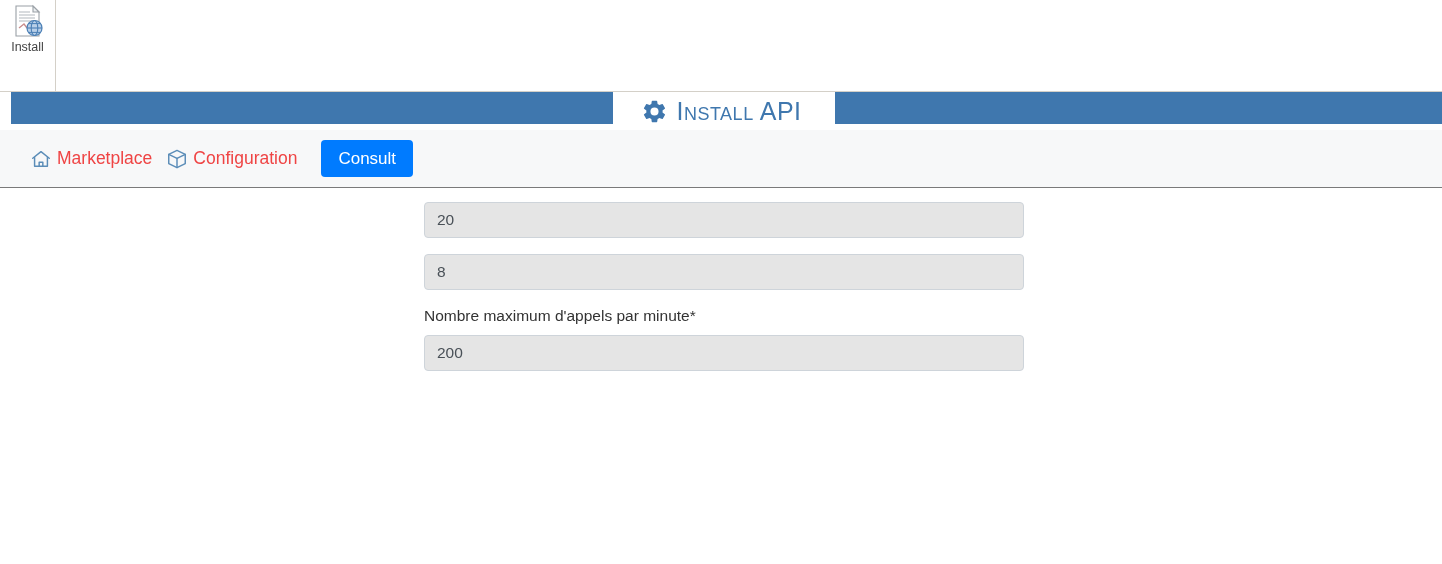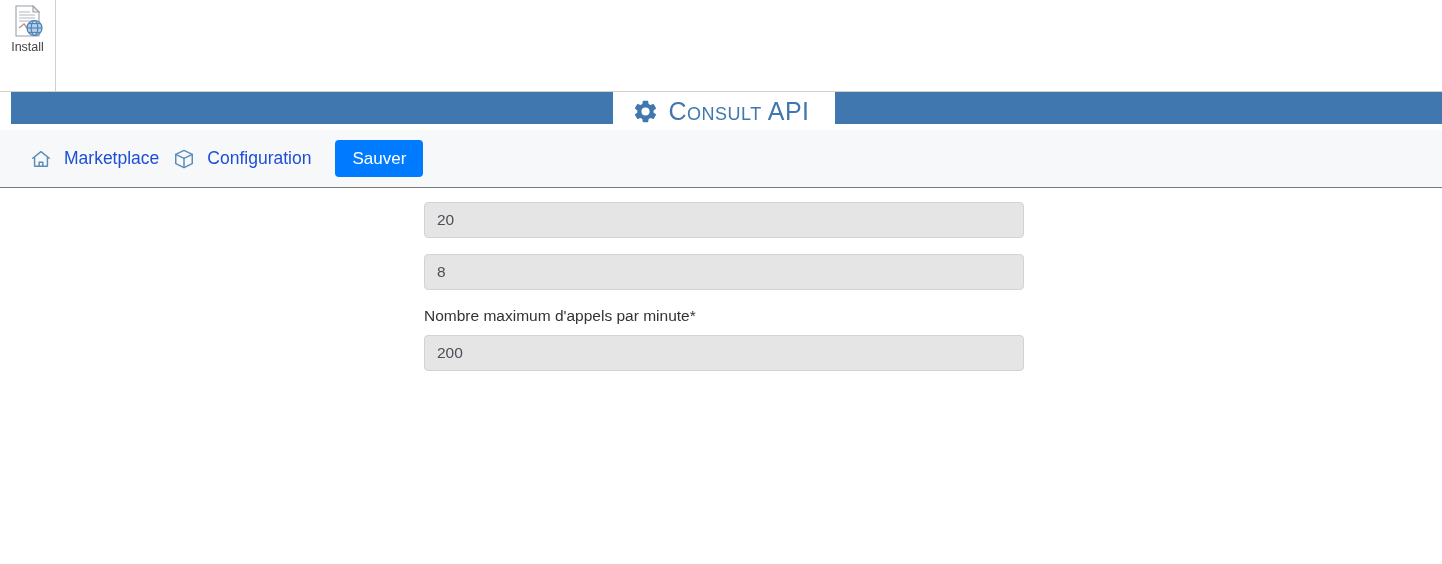--- a/index.html
+++ b/index.html
@@ -109,23 +109,23 @@
     border-bottom: 1px solid #7a7a7a;
     display: flex;
     align-items: center;
     padding-left: 30px;
     gap: 14px;
     box-sizing: border-box;
   }
   .nav-link {
     display: flex;
     align-items: flex-start;
-    gap: 12px;
+    gap: 5px;
     font-size: 17.5px;
-    color: #1d4ed8;
+    color: #ef4444;
     cursor: pointer;
     text-decoration: none;
   }
   .nav-icon { width: 22px; height: 22px; display: block; }
   .btn-save {
     background: #007bff;
     color: #ffffff;
     font-size: 17px;
     border: none;
     border-radius: 4px;
@@ -202,21 +202,21 @@
 
 <div class="banner">
   <div class="banner-bar bar-left"></div>
   <div class="banner-bar bar-right"></div>
   <div class="banner-title">
     <span>
       <svg class="icon-gear" viewBox="0 0 24 24">
         <path fill="#3f77ae" d="M19.14 12.94a7.07 7.07 0 0 0 0-1.88l2.03-1.58a.5.5 0 0 0 .12-.64l-1.92-3.32a.5.5 0 0 0-.6-.22l-2.39.96a7.1 7.1 0 0 0-1.63-.94l-.36-2.54a.5.5 0 0 0-.5-.42h-3.84a.5.5 0 0 0-.5.42l-.36 2.54c-.58.24-1.13.56-1.63.94l-2.39-.96a.5.5 0 0 0-.6.22L2.65 8.84a.5.5 0 0 0 .12.64l2.03 1.58a7.07 7.07 0 0 0 0 1.88l-2.03 1.58a.5.5 0 0 0-.12.64l1.92 3.32a.5.5 0 0 0 .6.22l2.39-.96c.5.38 1.05.7 1.63.94l.36 2.54a.5.5 0 0 0 .5.42h3.84a.5.5 0 0 0 .5-.42l.36-2.54c.58-.24 1.13-.56 1.63-.94l2.39.96a.5.5 0 0 0 .6-.22l1.92-3.32a.5.5 0 0 0-.12-.64ZM12 15.6A3.6 3.6 0 1 1 15.6 12 3.6 3.6 0 0 1 12 15.6Z"></path>
       </svg>
     </span>
-    <span class="banner-title-text">Consult API</span>
+    <span class="banner-title-text">Install API</span>
   </div>
 </div>
 
 <div class="navbar">
 
   <a class="nav-link" href="#">
     <span>
       <svg class="nav-icon" viewBox="0 0 24 24" fill="none" stroke="#5b8db8" stroke-width="1.6" stroke-linecap="round" stroke-linejoin="round">
         <path d="M3 11.2 12 4l9 7.2"></path>
         <path d="M5 10.4V20h14v-9.6"></path>
@@ -230,21 +230,21 @@
     <span>
       <svg class="nav-icon" viewBox="0 0 24 24" fill="none" stroke="#5b8db8" stroke-width="1.6" stroke-linecap="round" stroke-linejoin="round">
         <path d="M12 2.6 21 7v10l-9 4.4L3 17V7Z"></path>
         <path d="M3 7l9 4.4L21 7"></path>
         <path d="M12 11.4v10"></path>
       </svg>
     </span>
     <span>Configuration</span>
   </a>
 
-  <button class="btn-save">Sauver</button>
+  <button class="btn-save">Consult</button>
 </div>
 
 <div class="form-area">
 
   <div class="form-group">
     <input class="form-input" type="text" value="20" style="">
   </div>
 
 
   <div class="form-group">

